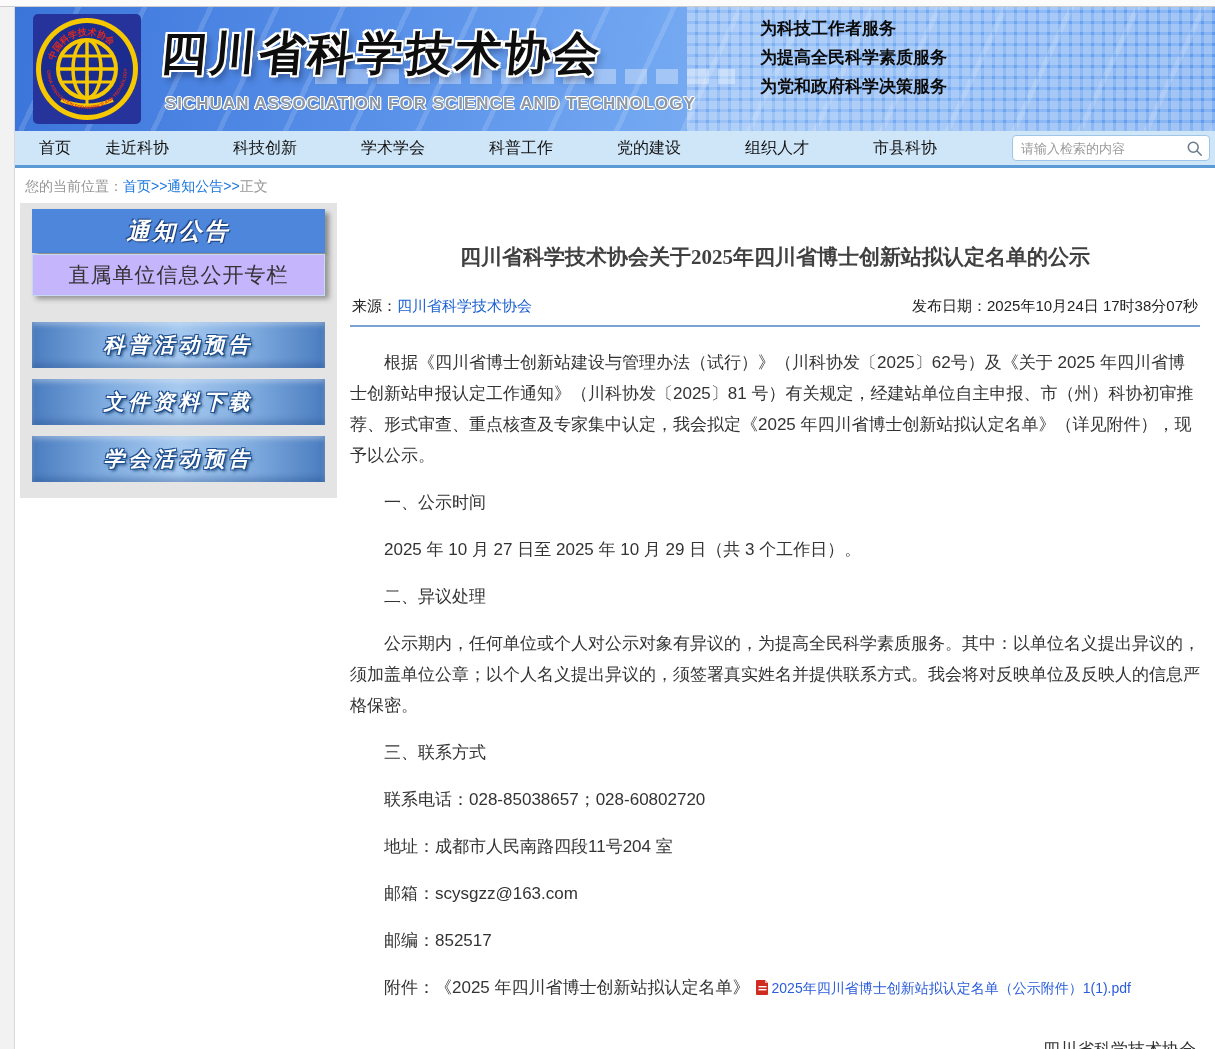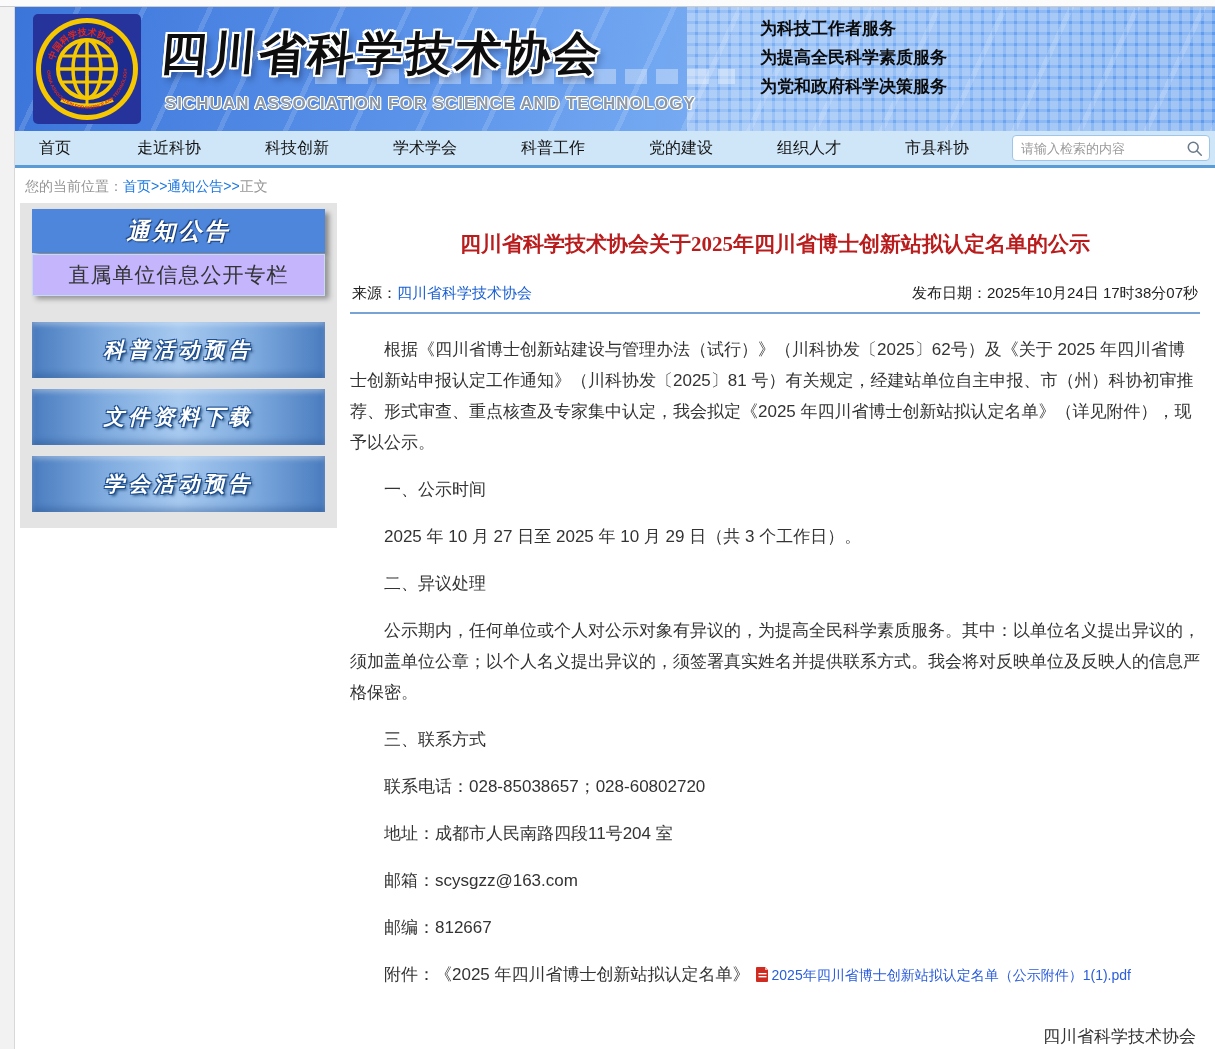--- a/index.html
+++ b/index.html
@@ -37,21 +37,21 @@
   }
   .site-subtitle {
     position:absolute; left:150px; top:87px;
     font-size:17px; font-weight:bold; letter-spacing:1px; color:#8d98a6;
     text-shadow:1px 0 0 #fff,-1px 0 0 #fff,0 1px 0 #fff,0 -1px 0 #fff,1px 1px 0 #fff,-1px -1px 0 #fff;
   }
   .slogans { position:absolute; left:745px; top:7px; line-height:29px; font-size:17px; font-weight:bold; color:#0b0b0b; }
 
   
   .nav { display:flex; align-items:center; height:37px; background:#cfe6f8; border-bottom:3px solid #5b9bd5; padding-left:18px; }
-  .nav-item { flex:0 0 auto; width:128px; text-align:center; font-size:16px; color:#141414; cursor:pointer; }
+  .nav-item { flex:0 0 auto; width:128px; font-size:16px; color:#141414; cursor:pointer; }
   .nav-item.first { width:72px; text-align:left; padding-left:6px; }
   .search-box { margin-left:auto; margin-right:5px; display:flex; align-items:center; width:198px; height:26px;
     background:#fff; border:1px solid #9fc6e8; border-radius:4px; padding:0 6px; }
   .search-box input { border:0; outline:0; flex:1; min-width:0; font-size:13px; color:#333; font-family:"Liberation Sans",sans-serif; }
   .search-box input::placeholder { color:#9a9a9a; }
   .search-icon { width:17px; height:17px; flex:0 0 auto; cursor:pointer; }
 
   
   .breadcrumb { padding:10px 16px 7px 10px; font-size:14px; color:#959595; background:#fff; }
   .breadcrumb a { color:#1c77e0; text-decoration:none; cursor:pointer; }
@@ -60,31 +60,31 @@
   
   .main { display:flex; align-items:flex-start; background:#fff; }
   .sidebar { flex:0 0 317px; width:317px; margin-left:5px; background:#e4e4e4; padding:6px 12px 16px 12px; }
   .notice-header { height:44px; background:#4d86da; box-shadow:4px 4px 5px rgba(0,0,0,0.40);
     display:flex; align-items:center; justify-content:center; cursor:pointer;
     color:#fff; font-size:23px; font-weight:bold; font-style:italic; letter-spacing:3px;
     text-shadow:1px 1px 1px #1a3c77, -1px -1px 1px #1a3c77; }
   .info-box { height:42px; margin-top:1px; background:#c4b5fd; border:1px solid #c6daf0; box-shadow:4px 3px 5px rgba(50,50,50,0.45);
     display:flex; align-items:center; justify-content:center; cursor:pointer;
     font-family:"Liberation Serif", serif; font-size:21px; color:#333; letter-spacing:1px; }
-  .side-btn { height:56px; margin-top:11px; cursor:pointer;
+  .side-btn { height:46px; margin-top:11px; cursor:pointer;
     background:linear-gradient(90deg,#4a7cbf 0%,#7fabdf 25%,#a6c9ef 50%,#7fabdf 75%,#4a7cbf 100%);
     box-shadow:inset 0 -4px 6px rgba(30,70,130,.35), inset 0 3px 5px rgba(255,255,255,.35);
     display:flex; align-items:center; justify-content:center;
     color:#fff; font-size:21px; font-weight:bold; font-style:italic; letter-spacing:4px;
     text-shadow:-1px -1px 0 #1d4e8f,1px -1px 0 #1d4e8f,-1px 1px 0 #1d4e8f,1px 1px 0 #1d4e8f,2px 2px 3px #16406f; }
   .side-btn.gap { margin-top:26px; }
 
   .content { flex:1 1 auto; padding:0 15px 0 13px; min-height:846px; }
-  .article-title { margin-top:27px; text-align:center; font-family:"Liberation Serif", serif;
-    font-weight:bold; font-size:21px; color:#b91c1c; }
+  .article-title { margin-top:40px; text-align:center; font-family:"Liberation Serif", serif;
+    font-weight:bold; font-size:21px; color:#404040; }
   .meta { display:flex; justify-content:space-between; align-items:flex-end; margin-top:26px;
     padding:0 2px 9px 2px; border-bottom:2px solid #78a3d4; font-size:15px; color:#222;gap:40px; }
   .meta a { color:#1a5fd0; text-decoration:none; cursor:pointer; }
   .article-body p { font-size:17px; color:#333; line-height:31px; margin:16px 0; text-indent:2em; }
   .article-body p.first { margin-top:20px; }
   .attach-link { font-size:14px; color:#2a5cdb; text-decoration:none; cursor:pointer; }
   .pdf-icon { width:13px; height:15px; vertical-align:-2px; margin:0 3px 0 6px; }
   .sig { text-align:right; text-indent:0 !important; padding-right:4px; }
   .sig.first { margin-top:30px !important; }
 </style>
@@ -180,21 +180,21 @@
       <div class="article-body">
         <p class="first">根据《四川省博士创新站建设与管理办法（试行）》（川科协发〔2025〕62号）及《关于 2025 年四川省博士创新站申报认定工作通知》（川科协发〔2025〕81 号）有关规定，经建站单位自主申报、市（州）科协初审推荐、形式审查、重点核查及专家集中认定，我会拟定《2025 年四川省博士创新站拟认定名单》（详见附件），现予以公示。</p>
         <p>一、公示时间</p>
         <p>2025 年 10 月 27 日至 2025 年 10 月 29 日（共 3 个工作日）。</p>
         <p>二、异议处理</p>
         <p>公示期内，任何单位或个人对公示对象有异议的，为提高全民科学素质服务。其中：以单位名义提出异议的，须加盖单位公章；以个人名义提出异议的，须签署真实姓名并提供联系方式。我会将对反映单位及反映人的信息严格保密。</p>
         <p>三、联系方式</p>
         <p>联系电话：028-85038657；028-60802720</p>
         <p>地址：成都市人民南路四段11号204 室</p>
         <p>邮箱：scysgzz@163.com</p>
-        <p>邮编：812667</p>
+        <p>邮编：852517</p>
         <p>
           <span>附件：《2025 年四川省博士创新站拟认定名单》</span><svg class="pdf-icon" viewBox="0 0 13 15">
               <path d="M1 0 h8 l3 3 v11 a1 1 0 0 1 -1 1 h-10 a1 1 0 0 1 -1 -1 v-13 a1 1 0 0 1 1 -1 z" fill="#d02b20"></path>
               <path d="M9 0 l3 3 h-3 z" fill="#f3b6b0"></path>
               <rect x="2.5" y="6" width="8" height="1.4" fill="#fff"></rect>
               <rect x="2.5" y="9" width="8" height="1.4" fill="#fff"></rect>
             </svg><a class="attach-link">2025年四川省博士创新站拟认定名单（公示附件）1(1).pdf</a>
         </p>
         <p class="sig first">四川省科学技术协会</p>
 

